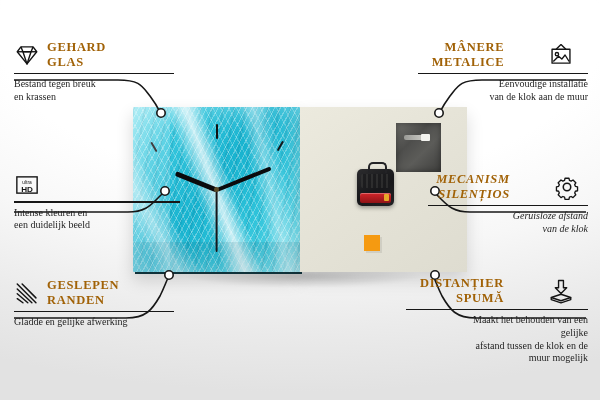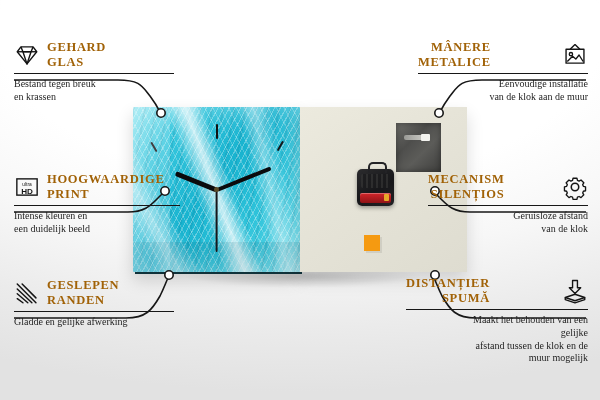--- a/index.html
+++ b/index.html
@@ -71,38 +71,38 @@
     background:repeating-linear-gradient(90deg,#333 0 2px,#1b1b1d 2px 5px);opacity:.75;border-radius:2px;}
   .battery{position:absolute;left:3px;bottom:3px;width:31px;height:10px;border-radius:2px;
     background:linear-gradient(180deg,#d3262a,#8f1317);box-shadow:inset 0 1px 0 rgba(255,255,255,.3);}
   .battery b{position:absolute;right:2px;top:1px;width:5px;height:7px;background:#e8a92a;border-radius:1px;}
   .spacer{position:absolute;left:64px;top:128px;width:16px;height:16px;background:#f59a11;box-shadow:2px 2px 0 rgba(0,0,0,.08);}
 
   
   .callout{position:absolute;}
   .callout .head{display:flex;align-items:center;gap:7px;}
   .callout.left .head{justify-content:flex-start;}
-  .callout.right .head{justify-content:space-between;gap:44px;}
+  .callout.right .head{justify-content:center;gap:44px;}
   .title{
     font-size:12.5px;letter-spacing:.7px;line-height:1.18;font-weight:700;
     text-transform:uppercase;color:#a16207;white-space:pre-line;
   }
   .callout.right .title{text-align:right;}
   .rule{height:1.6px;background:#171717;margin:3px 0 4px;}
   .desc{font-size:10px;line-height:1.28;color:#1f1f1f;white-space:pre-line;}
   .callout.right .desc{text-align:right;margin-left:48px;}
   .ico{width:26px;height:26px;flex:0 0 26px;display:block;}
   .ico svg{display:block;width:26px;height:26px;}
 
   
   #c-glass{left:14px;top:40px;width:160px;}
   #c-print{left:14px;top:172px;width:166px;}
   #c-edges{left:14px;top:278px;width:160px;}
   #c-handles{right:12px;top:40px;width:170px;}
-  #c-mech{right:12px;top:172px;width:160px;}
+  #c-mech{right:12px;top:172px;width:160px;font-style:italic;}
   #c-spacer{right:12px;top:276px;width:182px;}
 
   .leaders{position:absolute;inset:0;pointer-events:none;}
   .shadow-floor{
     position:absolute;left:138px;top:266px;width:330px;height:26px;
     background:radial-gradient(50% 60% at 50% 40%, rgba(0,0,0,.18) 0%, rgba(0,0,0,0) 72%);
     filter:blur(1px);
   }
 </style>
 </head>
@@ -193,22 +193,20 @@
 
   <div class="callout left" id="c-print">
     <div class="head">
       <span class="ico">
         <svg viewBox="0 0 32 32">
           <rect x="3.5" y="6" width="25" height="20" fill="none" stroke="#141414" stroke-width="1.7"></rect>
           <text x="16" y="15" text-anchor="middle" font-family="Liberation Sans, sans-serif" font-size="6" fill="#141414">ultra</text>
           <text x="16" y="24" text-anchor="middle" font-family="Liberation Sans, sans-serif" font-size="10" font-weight="bold" fill="#141414">HD</text>
         </svg>
       </span>
-      <div class="title">HOOGWAARDIGE
-PRINT</div>
     </div>
     <div class="rule"></div>
     <div class="desc">Intense kleuren en
 een duidelijk beeld</div>
   </div>
 
   <div class="callout left" id="c-edges">
     <div class="head">
       <span class="ico">
         <svg viewBox="0 0 32 32" stroke="#141414" stroke-width="1.8" stroke-linecap="round">

